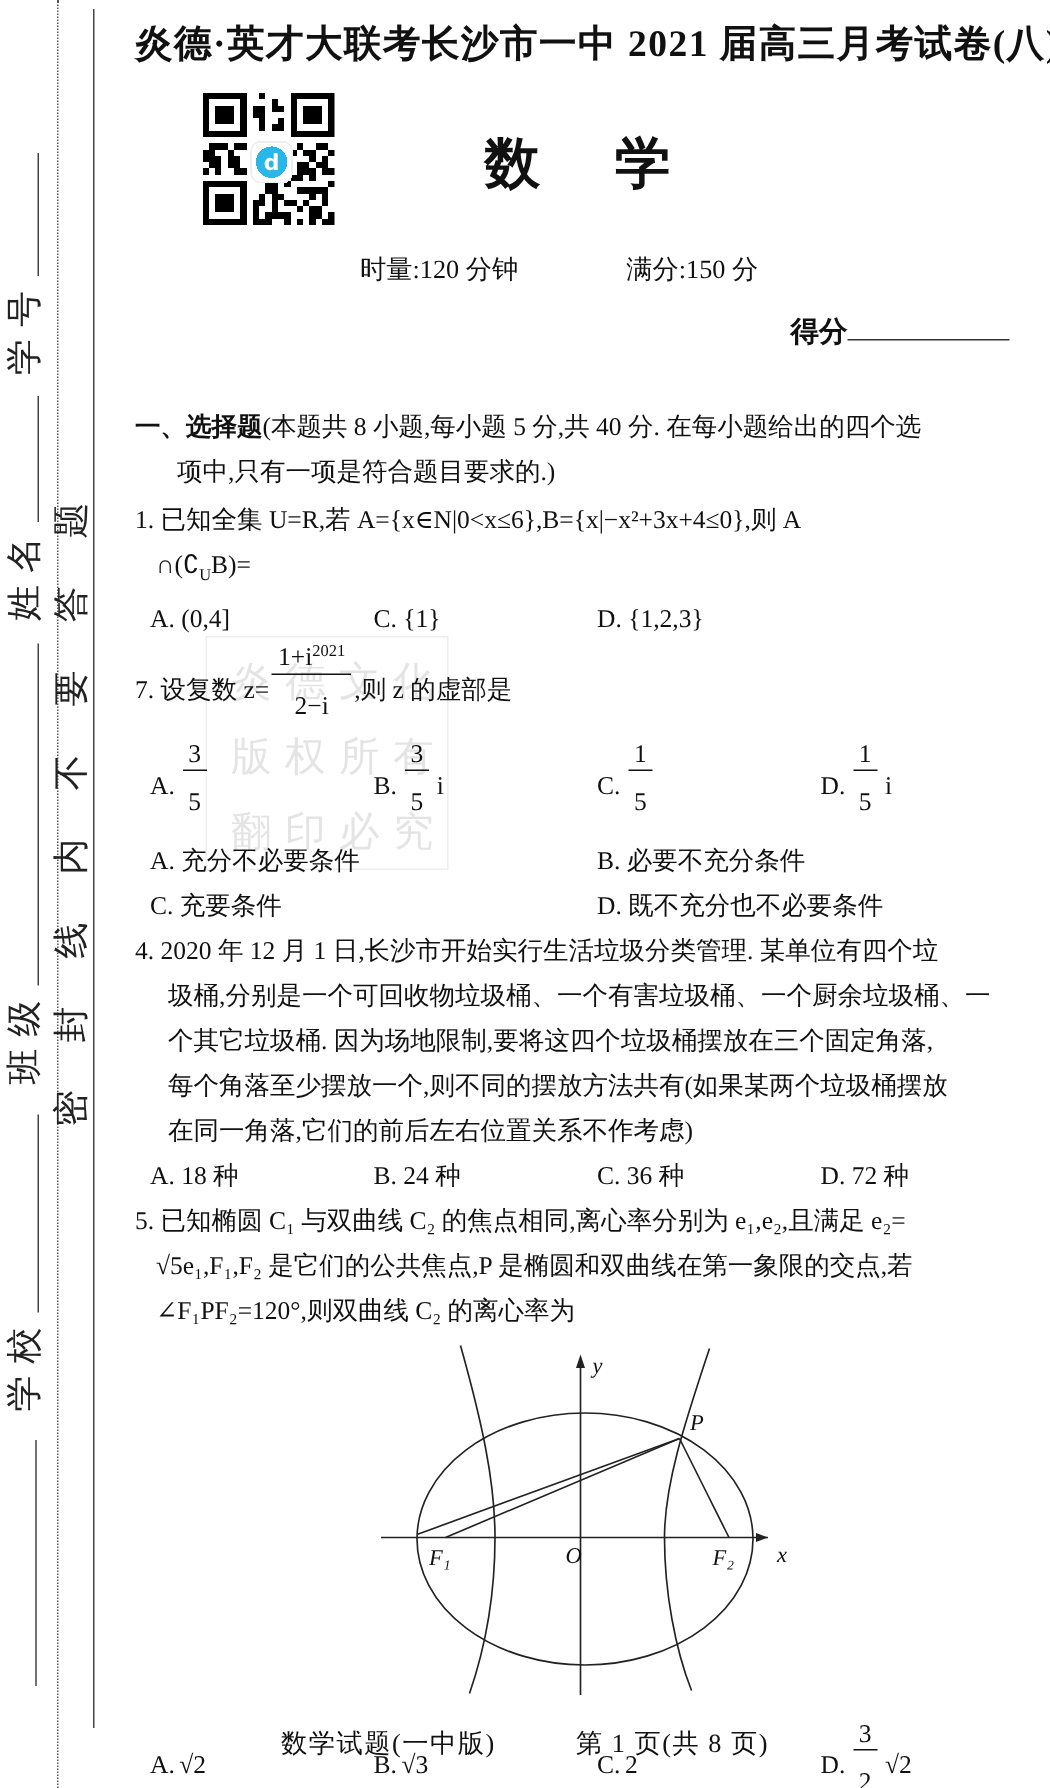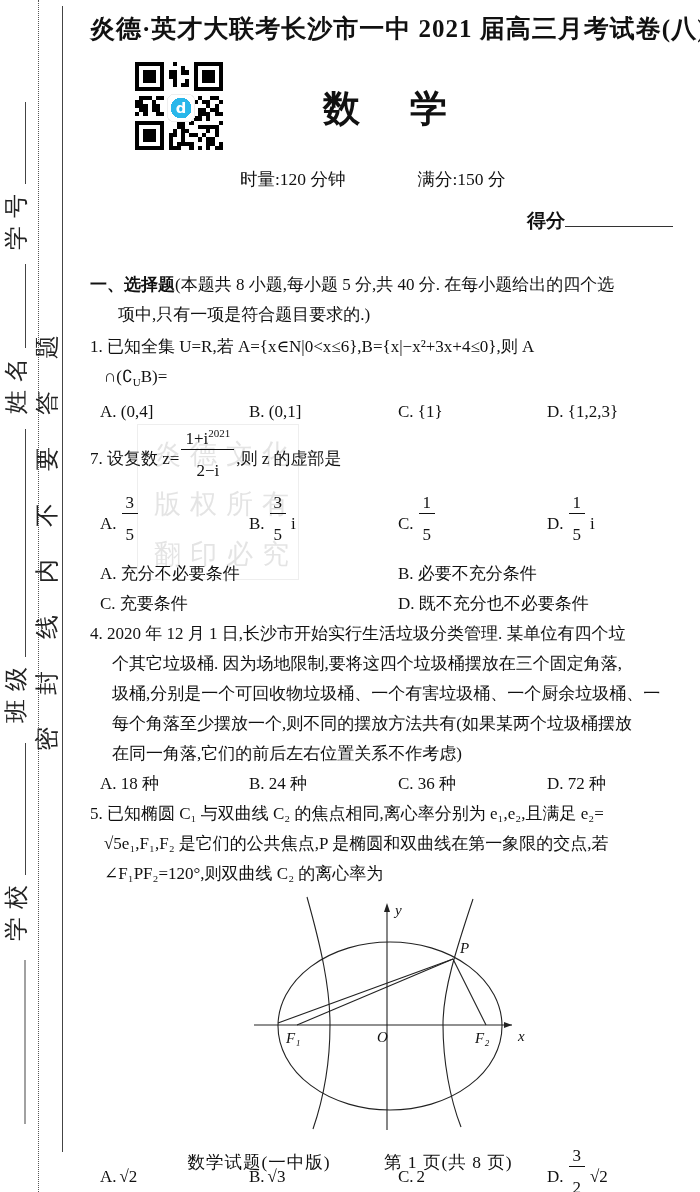--- a/index.html
+++ b/index.html
@@ -232,21 +232,20 @@
       <div class="ind28">项中,只有一项是符合题目要求的.)</div>
     </div>
 
     <div style="margin-top:2px">
       <div>1. 已知全集 U=R,若 A={x∈N|0&lt;x≤6},B={x|−x²+3x+4≤0},则 A</div>
       <div class="ind14">
         <span>∩(∁</span><sub style="font-size:11px">U</sub><span>B)=</span>
       </div>
       <div class="opts">
         <span class="opt">A. (0,4]</span>
-        <span class="opt">B. (0,1]</span>
         <span class="opt">C. {1}</span>
         <span>D. {1,2,3}</span>
       </div>
     </div>
 
     <div>
       <div class="q2stem">
         <span>7. 设复数 z=</span>
         <span class="frac">
           <span class="num"><span>1+i</span><sup>2021</sup></span>
@@ -296,22 +295,22 @@
         <span>B. 必要不充分条件</span>
       </div>
       <div class="opts">
         <span class="optwide">C. 充要条件</span>
         <span>D. 既不充分也不必要条件</span>
       </div>
     </div>
 
     <div>
       <div>4. 2020 年 12 月 1 日,长沙市开始实行生活垃圾分类管理. 某单位有四个垃</div>
+      <div class="ind22">圾桶,分别是一个可回收物垃圾桶、一个有害垃圾桶、一个厨余垃圾桶、一</div>
       <div class="ind22">个其它垃圾桶. 因为场地限制,要将这四个垃圾桶摆放在三个固定角落,</div>
-      <div class="ind22">圾桶,分别是一个可回收物垃圾桶、一个有害垃圾桶、一个厨余垃圾桶、一</div>
       <div class="ind22">每个角落至少摆放一个,则不同的摆放方法共有(如果某两个垃圾桶摆放</div>
       <div class="ind22">在同一角落,它们的前后左右位置关系不作考虑)</div>
       <div class="opts">
         <span class="opt">A. 18 种</span>
         <span class="opt">B. 24 种</span>
         <span class="opt">C. 36 种</span>
         <span>D. 72 种</span>
       </div>
     </div>
 

